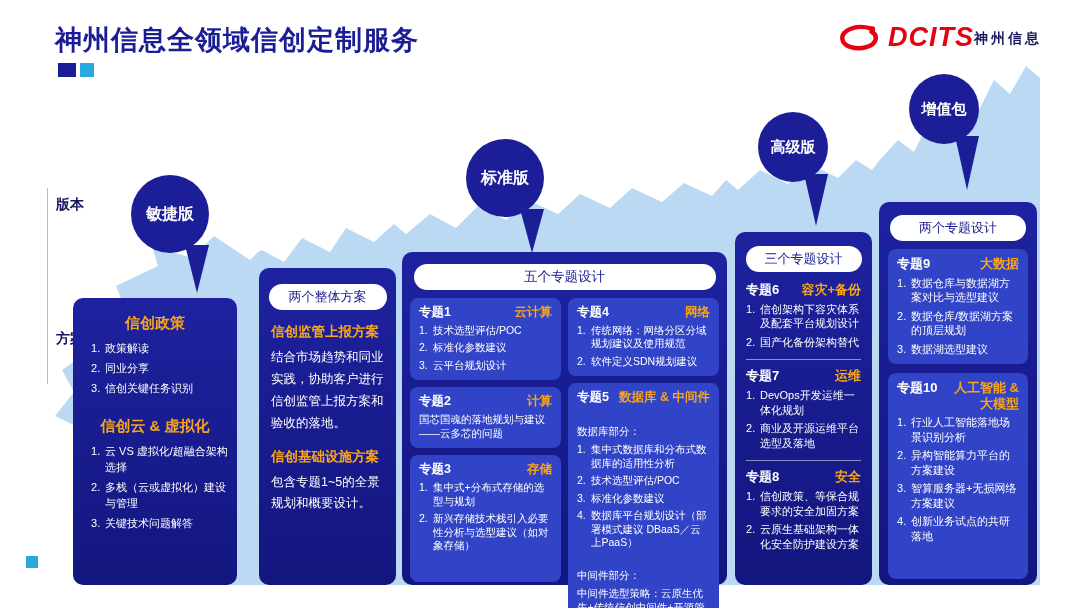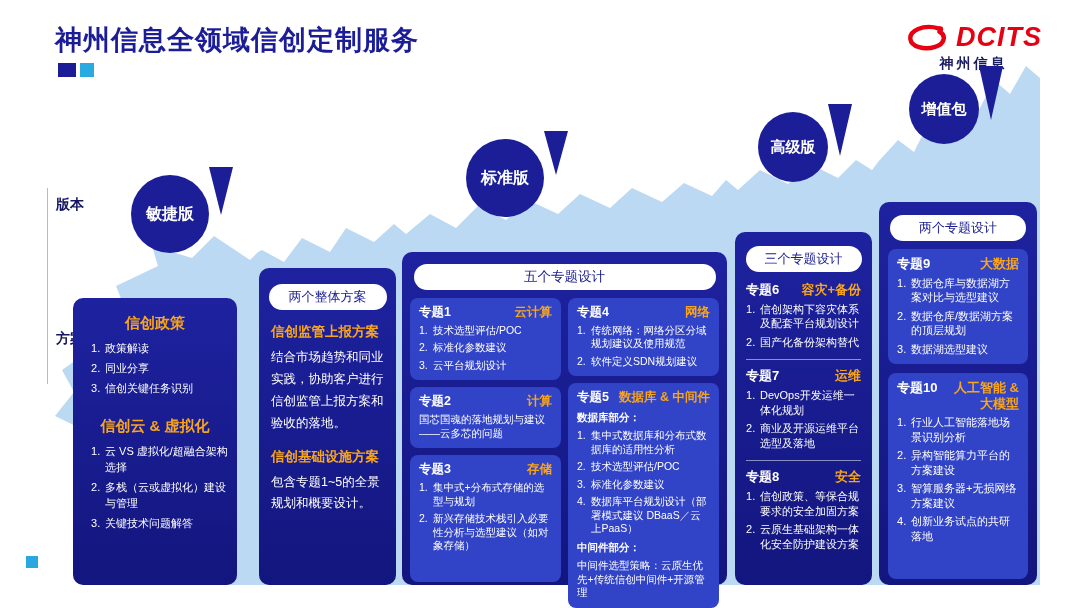--- a/index.html
+++ b/index.html
@@ -9,33 +9,33 @@
   
   .mountain{position:absolute;left:0;top:0;width:1080px;height:608px;z-index:0;}
 
   
   .title{position:absolute;left:55px;top:22px;font-size:27px;font-weight:bold;color:#1b1d96;letter-spacing:1px;z-index:2;}
   .sq{position:absolute;z-index:2;}
   .sq1{left:58px;top:63px;width:18px;height:14px;background:#1b1d96;}
   .sq2{left:80px;top:63px;width:14px;height:14px;background:#29abe2;}
   .sq3{left:26px;top:556px;width:12px;height:12px;background:#2aa7e0;}
 
-  .logo{position:absolute;right:38px;top:22px;display:flex;flex-direction:column;align-items:center;z-index:2;}
+  .logo{position:absolute;right:38px;top:22px;display:flex;flex-direction:row;align-items:center;z-index:2;}
   .logo-row{display:flex;align-items:center;gap:5px;}
   .dcits{color:#e60012;font-size:27px;font-weight:bold;font-style:italic;letter-spacing:1px;}
   .company{font-size:14px;font-weight:bold;color:#1a1a5e;margin-top:2px;letter-spacing:3px;}
 
   
   .axis{position:absolute;font-size:14px;font-weight:bold;color:#15155f;z-index:2;}
   .axis-version{left:56px;top:196px;}
   .axis-plan{left:56px;top:330px;}
   .axis-line{position:absolute;left:47px;top:188px;width:1px;height:196px;background:#b9b9c9;z-index:1;}
 
   
-  .balloon{position:absolute;display:flex;flex-direction:row;align-items:flex-start;z-index:3;}
+  .balloon{position:absolute;display:flex;flex-direction:column;align-items:flex-end;z-index:3;}
   .bc{border-radius:50%;background:#1b1e97;color:#fff;font-weight:bold;display:flex;align-items:center;justify-content:center;}
   .bt{width:0;height:0;border-left:12px solid transparent;border-right:12px solid transparent;border-top:44px solid #1b1e97;margin-top:-8px;}
   .b1{left:131px;top:175px;} .b1 .bc{width:78px;height:78px;font-size:16px;} .b1 .bt{border-top-width:48px;}
   .b2{left:466px;top:139px;} .b2 .bc{width:78px;height:78px;font-size:16px;} .b2 .bt{border-top-width:44px;}
   .b3{left:758px;top:112px;} .b3 .bc{width:70px;height:70px;font-size:15px;} .b3 .bt{border-top-width:52px;}
   .b4{left:909px;top:74px;}  .b4 .bc{width:70px;height:70px;font-size:15px;} .b4 .bt{border-top-width:54px;}
 
   
   .panel{position:absolute;background:linear-gradient(180deg,#1e229f,#13167e);border-radius:10px;color:#fff;z-index:2;}
   .p1{left:73px;top:298px;width:164px;height:287px;}
@@ -65,21 +65,21 @@
   
   .p3-pill{width:302px;margin:12px auto 8px;padding:4px 0;font-size:13.5px;}
   .p3-cols{display:flex;gap:7px;padding:0 8px;height:284px;}
   .col{flex:1;display:flex;flex-direction:column;gap:7px;}
   .tcard{background:#3143c6;border-radius:8px;padding:7px 9px 8px;}
   .grow{flex:1;}
   .thead{display:flex;justify-content:space-between;align-items:flex-start;gap:8px;font-weight:bold;font-size:12.5px;line-height:1.2;}
   .tlabel{white-space:nowrap;}
   .tname{color:#f9a51a;text-align:right;}
   .titems{margin-top:4px;font-size:10.5px;line-height:1.28;}
-  .tsub{font-weight:bold;font-size:10.5px;margin-top:6px;}
+  .tsub{font-weight:normal;font-size:10.5px;margin-top:20px;}
   .tnote{margin-top:4px;font-size:10.5px;line-height:1.28;}
 
   
   .p4-pill{width:116px;margin:14px auto 2px;padding:4px 0;font-size:13px;}
   .p4-body{padding:0 11px;}
   .group{padding:8px 0 9px;}
   .group + .group{border-top:1px solid rgba(255,255,255,.5);}
   .group .thead{font-size:13px;}
   .g-items{margin-top:3px;font-size:11px;line-height:1.35;}
 

